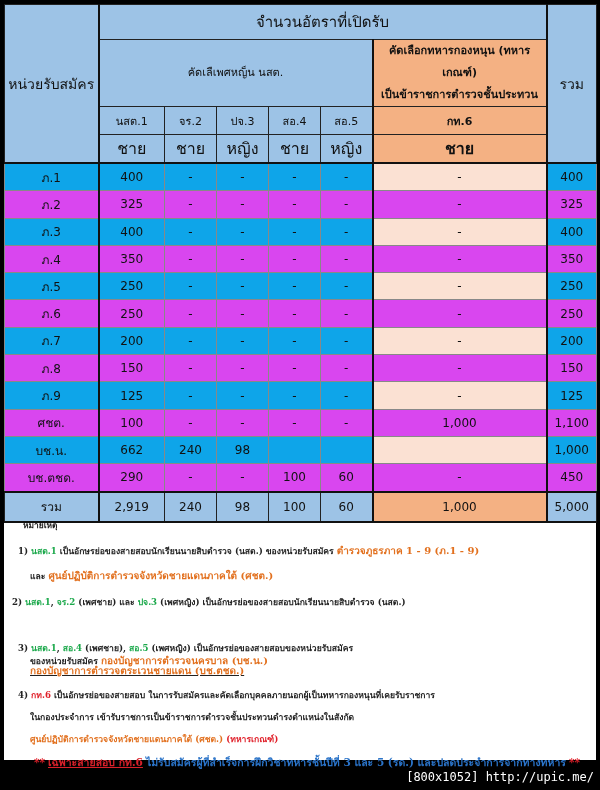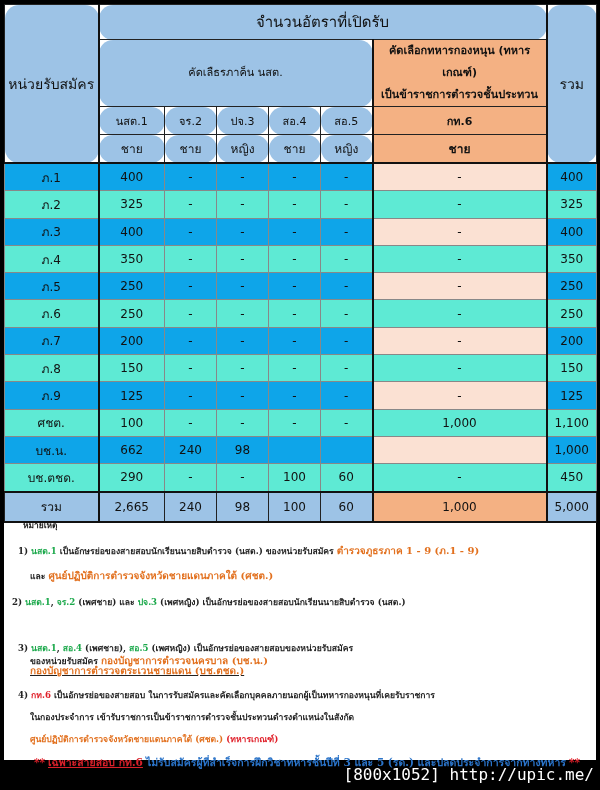--- a/index.html
+++ b/index.html
@@ -12,54 +12,54 @@
     background: #fff;
   }
   table.quota {
     position: absolute; left: 0; top: 0;
     border-collapse: collapse; table-layout: fixed; width: 592px;
     font-size: 11px; color: #111;
   }
   table.quota td, table.quota th {
     border: 1px solid #222; text-align: center; padding: 0; font-weight: normal;
   }
-  .hdr { background: #9dc3e6; font-weight: normal; border-radius: 14px; }
+  .hdr { background: #9dc3e6; font-weight: normal; }
   .hdr-or { background: #f4b183; font-weight: bold !important; }
   .thick-l { border-left: 2px solid #111 !important; }
   .thick-r { border-right: 2px solid #111 !important; }
   .thick-b { border-bottom: 2px solid #111 !important; }
   .thick-t { border-top: 2px solid #111 !important; }
   tr.body-row td { height: 26.3px; font-size: 12px; border-color: #888; }
   tr.alt td { background: #0ea5e9; }
   tr.alt td.or-cell { background: #fbe1d3; }
-  tr.plain td { background: #5eead4; }
+  tr.plain td { background: #d946ef; }
   tr.body-row td.unit { font-size: 12px; }
   tr.total td { background: #9dc3e6; height: 28px; font-size: 12px; border-color:#222; }
   tr.total td.or-cell { background: #f4b183; }
   .title-cell { font-size: 15px; height: 34px; }
   .sub-cell { font-size: 11px; line-height: 22px; }
   .unit-hdr { font-size: 14px; }
   .code-row td { height: 27px; font-size: 11px; }
-  .sex-row td { height: 27px; font-size: 12px; margin-left: 21px; }
+  .sex-row td { height: 27px; font-size: 16px; margin-left: 21px; }
   .notes {
     position: absolute; left: 0; top: 512px; width: 592px;
     font-family: "DejaVu Serif", serif; font-size: 8.6px; font-weight: bold; color: #222;
   }
   .notes .head { position: absolute; left: 2px; top: 2px; font-size: 8.4px; margin-left: 17px; }
   .note-line { position: absolute; white-space: nowrap; }
   .green { color: #1aa84a; }
   .orange { color: #e2701e; font-size: 10px; }
   .orange-sm { color: #e2701e; }
   .red { color: #e0202a; }
   .blue { color: #2a73c8; font-size: 10.5px; }
   .ul-red { color: #d8202a; text-decoration: underline; font-size: 10.5px; }
   .star { color: #e0202a; font-size: 10.5px; }
   .watermark {
     position: absolute; right: 6px; bottom: 6px; color: #fff;
-    font-family: "DejaVu Sans Mono", monospace; font-size: 16px;
+    font-family: "DejaVu Sans Mono", monospace; font-size: 12px;
   }
 </style>
 </head>
 <body>
 
 <div class="page">
   <table class="quota">
     <colgroup>
       <col style="width:94px">
         <col style="width:66px">
@@ -70,21 +70,21 @@
         <col style="width:174px">
         <col style="width:50px">
     </colgroup>
     <tbody>
         <tr>
       <td class="hdr unit-hdr thick-r thick-b" rowspan="4">หน่วยรับสมัคร</td>
       <td class="hdr title-cell" colspan="6">จำนวนอัตราที่เปิดรับ</td>
       <td class="hdr unit-hdr thick-l thick-b" rowspan="4">รวม</td>
     </tr>
     <tr>
-      <td class="hdr sub-cell" colspan="5" style="height:52px">คัดเลืธรภาค็น นสต.</td>
+      <td class="hdr sub-cell" colspan="5" style="height:52px">คัดเลืเพศหญ็น นสต.</td>
       <td class="hdr-or sub-cell thick-l">
         <div>คัดเลือกทหารกองหนุน (ทหารเกณฑ์)</div>
         <div>เป็นข้าราชการตำรวจชั้นประทวน</div>
       </td>
     </tr>
     <tr class="code-row">
       <td class="hdr">นสต.1</td>
       <td class="hdr">จร.2</td>
       <td class="hdr">ปจ.3</td>
       <td class="hdr">สอ.4</td>
@@ -216,21 +216,21 @@
       <td>-</td>
       <td>-</td>
       <td>100</td>
       <td>60</td>
       <td class="or-cell thick-l">-</td>
       <td class="thick-l">450</td>
     </tr>
 
     <tr class="total thick-t">
       <td class="thick-r thick-t thick-b">รวม</td>
-      <td class="thick-t thick-b">2,665</td>
+      <td class="thick-t thick-b">2,919</td>
       <td class="thick-t thick-b">240</td>
       <td class="thick-t thick-b">98</td>
       <td class="thick-t thick-b">100</td>
       <td class="thick-t thick-b">60</td>
       <td class="or-cell thick-l thick-t thick-b">1,000</td>
       <td class="thick-l thick-t thick-b">5,000</td>
     </tr>
   </tbody>
     </table>
 

